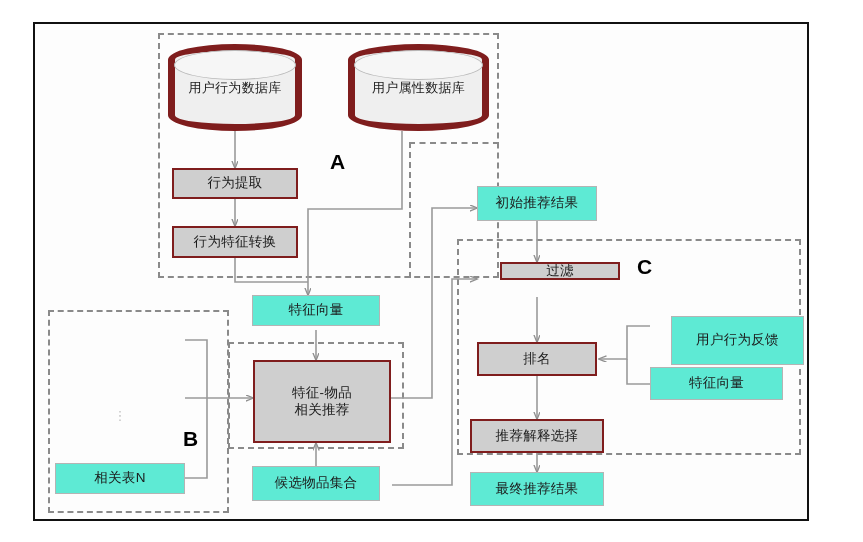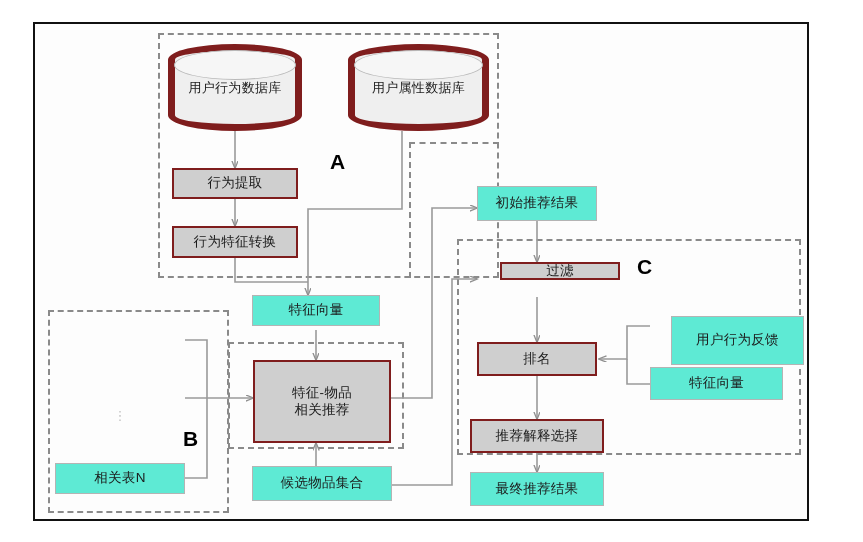--- a/index.html
+++ b/index.html
@@ -170,21 +170,21 @@
   <div class="node box-light" style="left:252px; top:295px; width:128px; height:31px;">特征向量</div>
 
   <div class="dots" style="left:113px; top:413px; width:14px; font-size:13px; color:#c2c2c2;">⋮</div>
   <div class="node box-light" style="left:55px; top:463px; width:130px; height:31px;">相关表N</div>
 
   <div class="node box-dark" style="left:253px; top:360px; width:138px; height:83px; flex-direction:column;">
     <div>特征-物品</div>
     <div>相关推荐</div>
   </div>
 
-  <div class="node box-light" style="left:252px; top:466px; width:140px; height:35px;">候选物品集合</div>
+  <div class="node box-light" style="left:252px; top:466px; width:128px; height:35px;">候选物品集合</div>
 
   <div class="node box-light" style="left:477px; top:186px; width:120px; height:35px;">初始推荐结果</div>
   <div class="node box-dark" style="left:500px; top:262px; width:120px; height:18px;">过滤</div>
   <div class="node box-dark" style="left:477px; top:342px; width:120px; height:34px;">排名</div>
   <div class="node box-dark" style="left:470px; top:419px; width:134px; height:34px;">推荐解释选择</div>
   <div class="node box-light" style="left:470px; top:472px; width:134px; height:34px;">最终推荐结果</div>
 
   <div class="node box-light" style="left:650px; top:316px; width:133px; height:49px;margin-left:21px;">用户行为反馈</div>
   <div class="node box-light" style="left:650px; top:367px; width:133px; height:33px;">特征向量</div>
 

